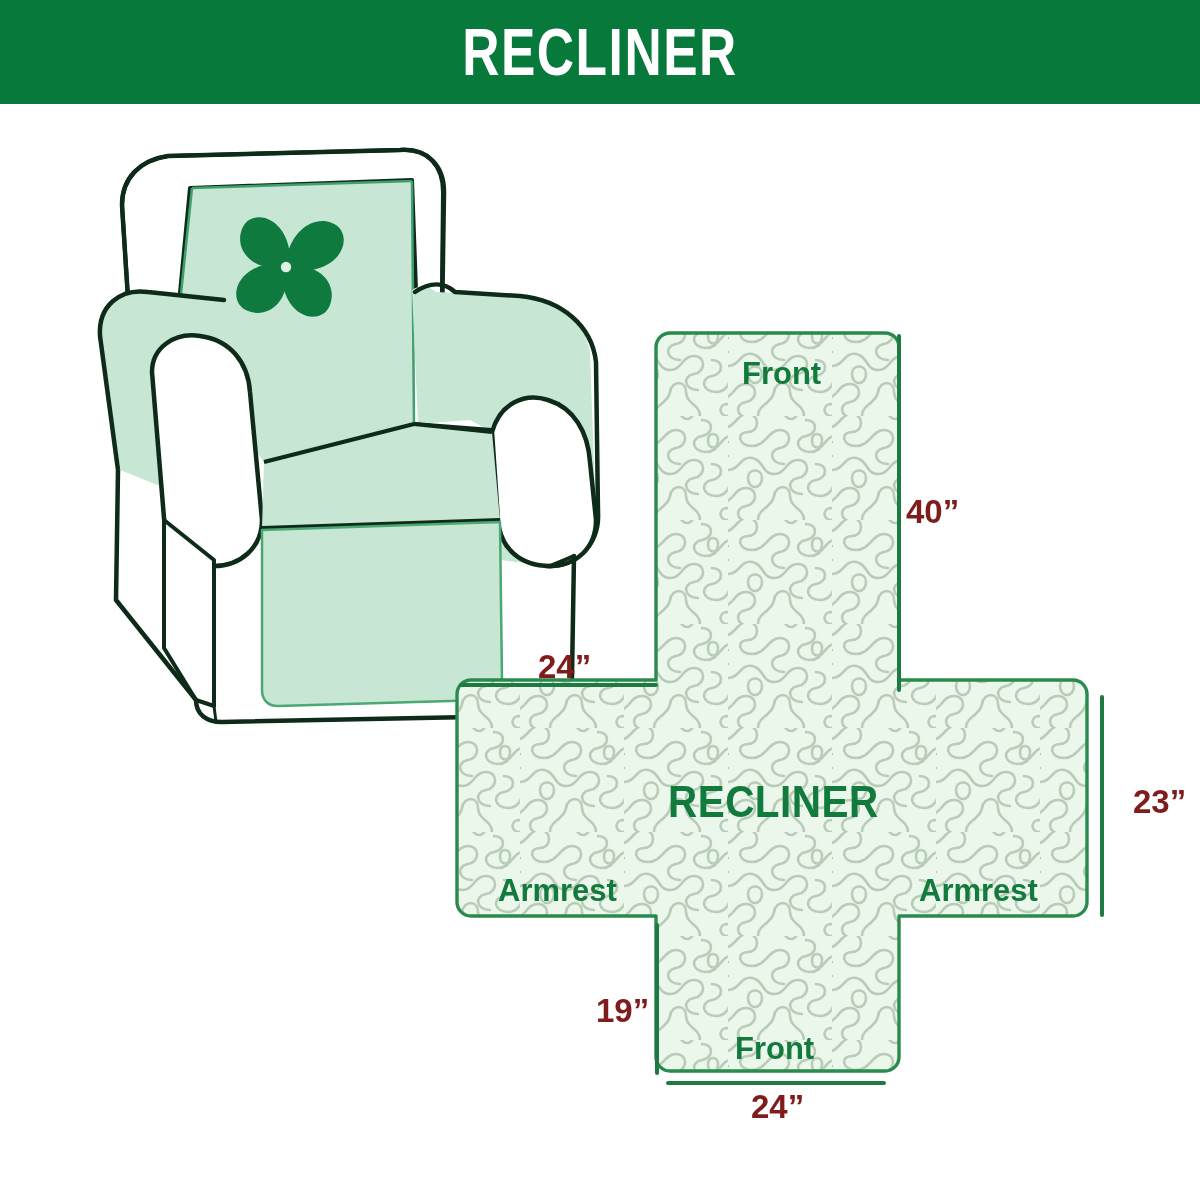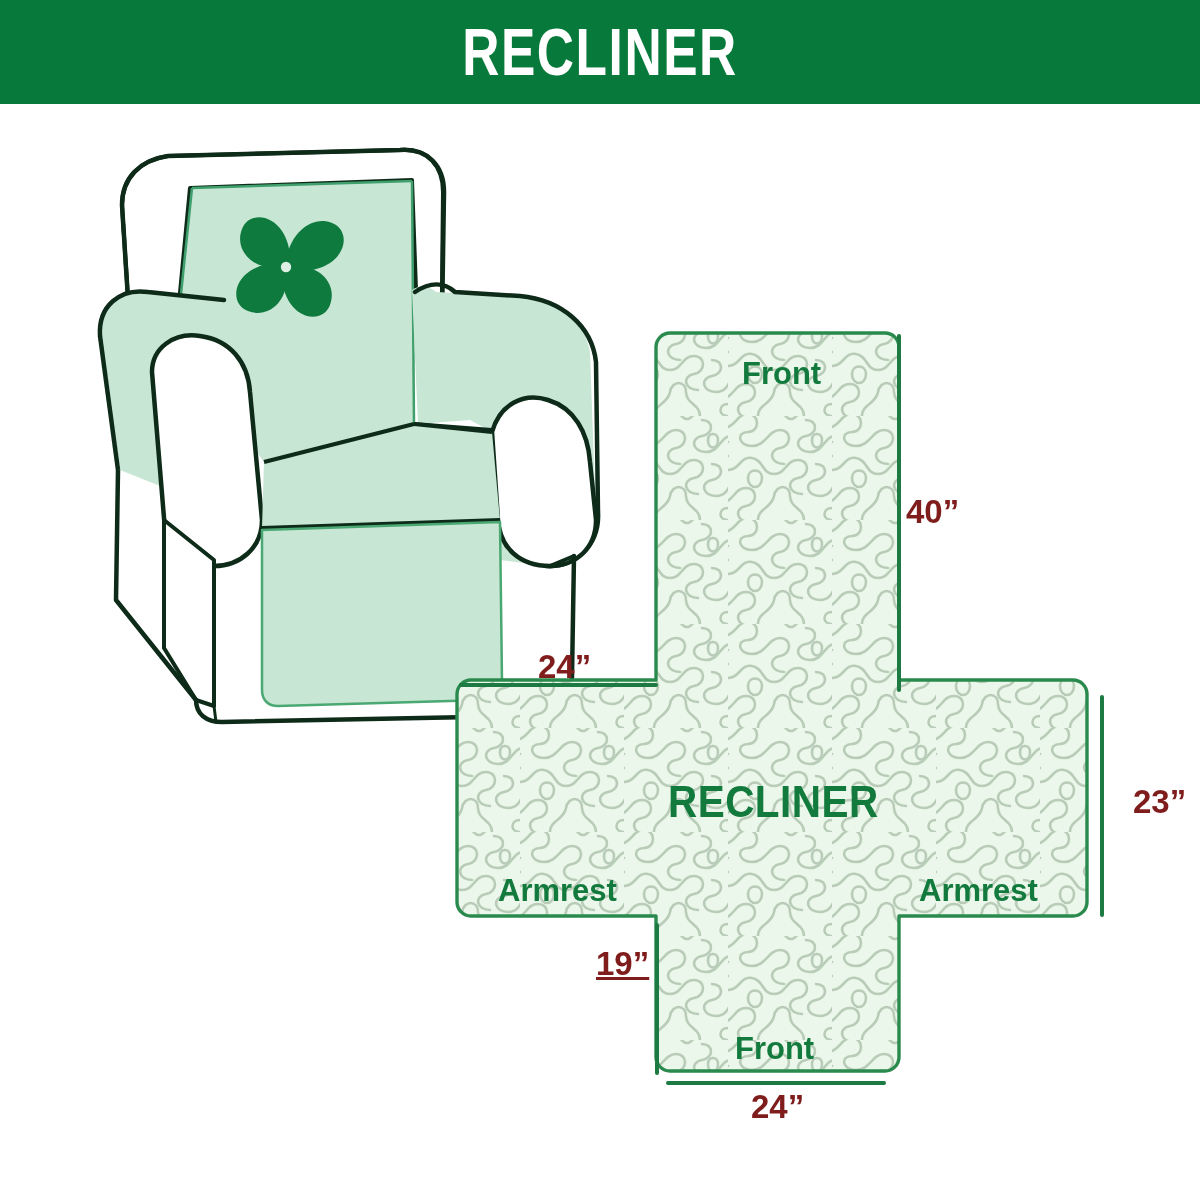--- a/index.html
+++ b/index.html
@@ -54,21 +54,21 @@
     color:#7f1d1d;
     font-family:"Liberation Sans","DejaVu Sans",sans-serif;
     font-weight:bold;
     font-size:33px;
     white-space:nowrap;
     line-height:1;
   }
   .dim-40 {left:906px;  top:495px;}
   .dim-24t{left:538px;  top:650px;}
   .dim-23 {left:1113px; top:785px;margin-left:20px;}
-  .dim-19 {left:596px;  top:947px;text-decoration:underline;}
+  .dim-19 {left:596px;  top:994px;}
   .dim-24b{left:751px;  top:1090px;}
 </style>
 </head>
 <body>
 
 <div id="stage">
 
   <div class="header">
     <div class="header-title">RECLINER</div>
   </div>

